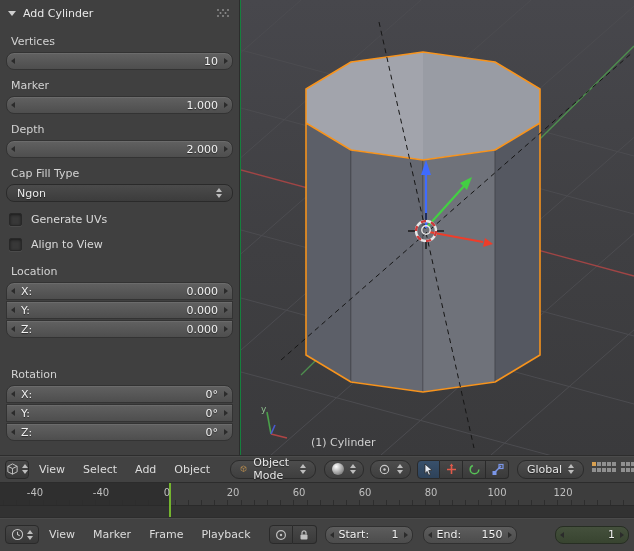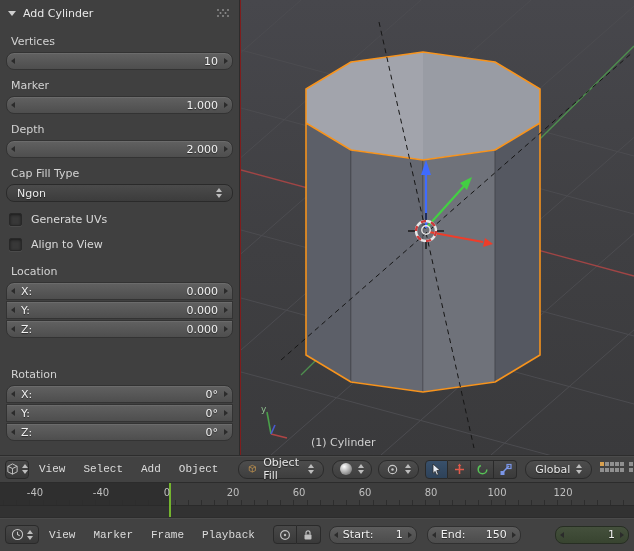--- a/index.html
+++ b/index.html
@@ -1,18 +1,18 @@
 <!DOCTYPE html>
 <html><head>
 <meta charset="utf-8">
 <style>
   *{margin:0;padding:0;box-sizing:border-box;}
   html,body{background:#2b2b2b;}
   body{width:634px;height:551px;font-family:"DejaVu Sans","Liberation Sans",sans-serif;font-size:11px;color:#d9d9d9;}
-  #root{position:relative;width:634px;height:551px;overflow:hidden;background:#7f1d1d;}
+  #root{position:relative;width:634px;height:551px;overflow:hidden;background:#15803d;}
 
   
   #tool-panel{position:absolute;left:0;top:0;width:240px;height:455px;background:#404040;border-right:1px solid #2c2c2c;}
   .panel-header{display:flex;align-items:center;gap:7px;height:26px;padding:0 8px;}
   .disclosure{width:0;height:0;border-left:4px solid transparent;border-right:4px solid transparent;border-top:5px solid #cfcfcf;}
   .panel-title{color:#e8e8e8;}
   .grip{margin-left:auto;}
   .plabel{margin:9px 0 4px 11px;color:#d2d2d2;}
   .wrow{margin:0 6px;}
   .slider{height:18px;border-radius:8px;background:linear-gradient(#616161,#4e4e4e);border:1px solid #333;
@@ -37,21 +37,21 @@
 
   
   #viewport{position:absolute;left:241px;top:0;width:393px;height:455px;
             background:linear-gradient(180deg,#47474c 0%,#3f3f42 55%,#3a3a3c 100%);}
 
   
   .hbar{position:absolute;left:0;width:634px;display:flex;align-items:center;gap:2px;padding:0 5px;
         background:#424242;border-top:1px solid #2d2d2d;box-shadow:inset 0 1px 0 rgba(255,255,255,.05);}
   #view3d-header{top:455px;height:27px;}
   #timeline-header{top:517px;height:34px;}
-  .hmenu{padding:0 8px;color:#dcdcdc;font-family:Liberation Mono, monospace;}
+  .hmenu{padding:0 8px;color:#dcdcdc;}
   .editor-btn{width:34px;height:19px;border-radius:4px;background:linear-gradient(#474747,#383838);
               border:1px solid #2a2a2a;display:flex;align-items:center;justify-content:center;gap:3px;}
   .combo{height:19px;border-radius:9px;background:linear-gradient(#4d4d4d,#3e3e3e);border:1px solid #2b2b2b;
          display:flex;align-items:center;gap:6px;padding:0 9px;color:#e6e6e6;text-shadow:0 1px 1px rgba(0,0,0,.5);}
   .sphere{width:12px;height:12px;border-radius:50%;background:radial-gradient(circle at 35% 30%,#ffffff,#9a9a9a 60%,#565656);}
   .btn-group{display:flex;margin-left:4px;}
   .gbtn{width:23px;height:19px;background:linear-gradient(#484848,#3a3a3a);border:1px solid #2a2a2a;
         display:flex;align-items:center;justify-content:center;}
   .gbtn + .gbtn{border-left:none;}
   .gbtn:first-child{border-radius:4px 0 0 4px;}
@@ -273,21 +273,21 @@
     </div>
     <span class="hmenu">View</span>
     <span class="hmenu">Select</span>
     <span class="hmenu">Add</span>
     <span class="hmenu">Object</span>
 
     <div class="combo" style="margin-left:10px">
       <svg width="12" height="12" viewBox="0 0 14 14">
         <path d="M7 1 12 3.5 12 9.5 7 12 2 9.5 2 3.5Z M2 3.5 7 6 12 3.5 M7 6 7 12" fill="none" stroke="#d8a050" stroke-width="1"></path>
       </svg>
-      <span>Object Fill</span>
+      <span>Object Mode</span>
       <span class="updown">
           <span class="u"></span>
           <span class="d"></span>
         </span>
     </div>
 
     <div class="combo" style="margin-left:6px;padding:0 7px">
       <span class="sphere"></span>
       <span class="updown">
           <span class="u"></span>

